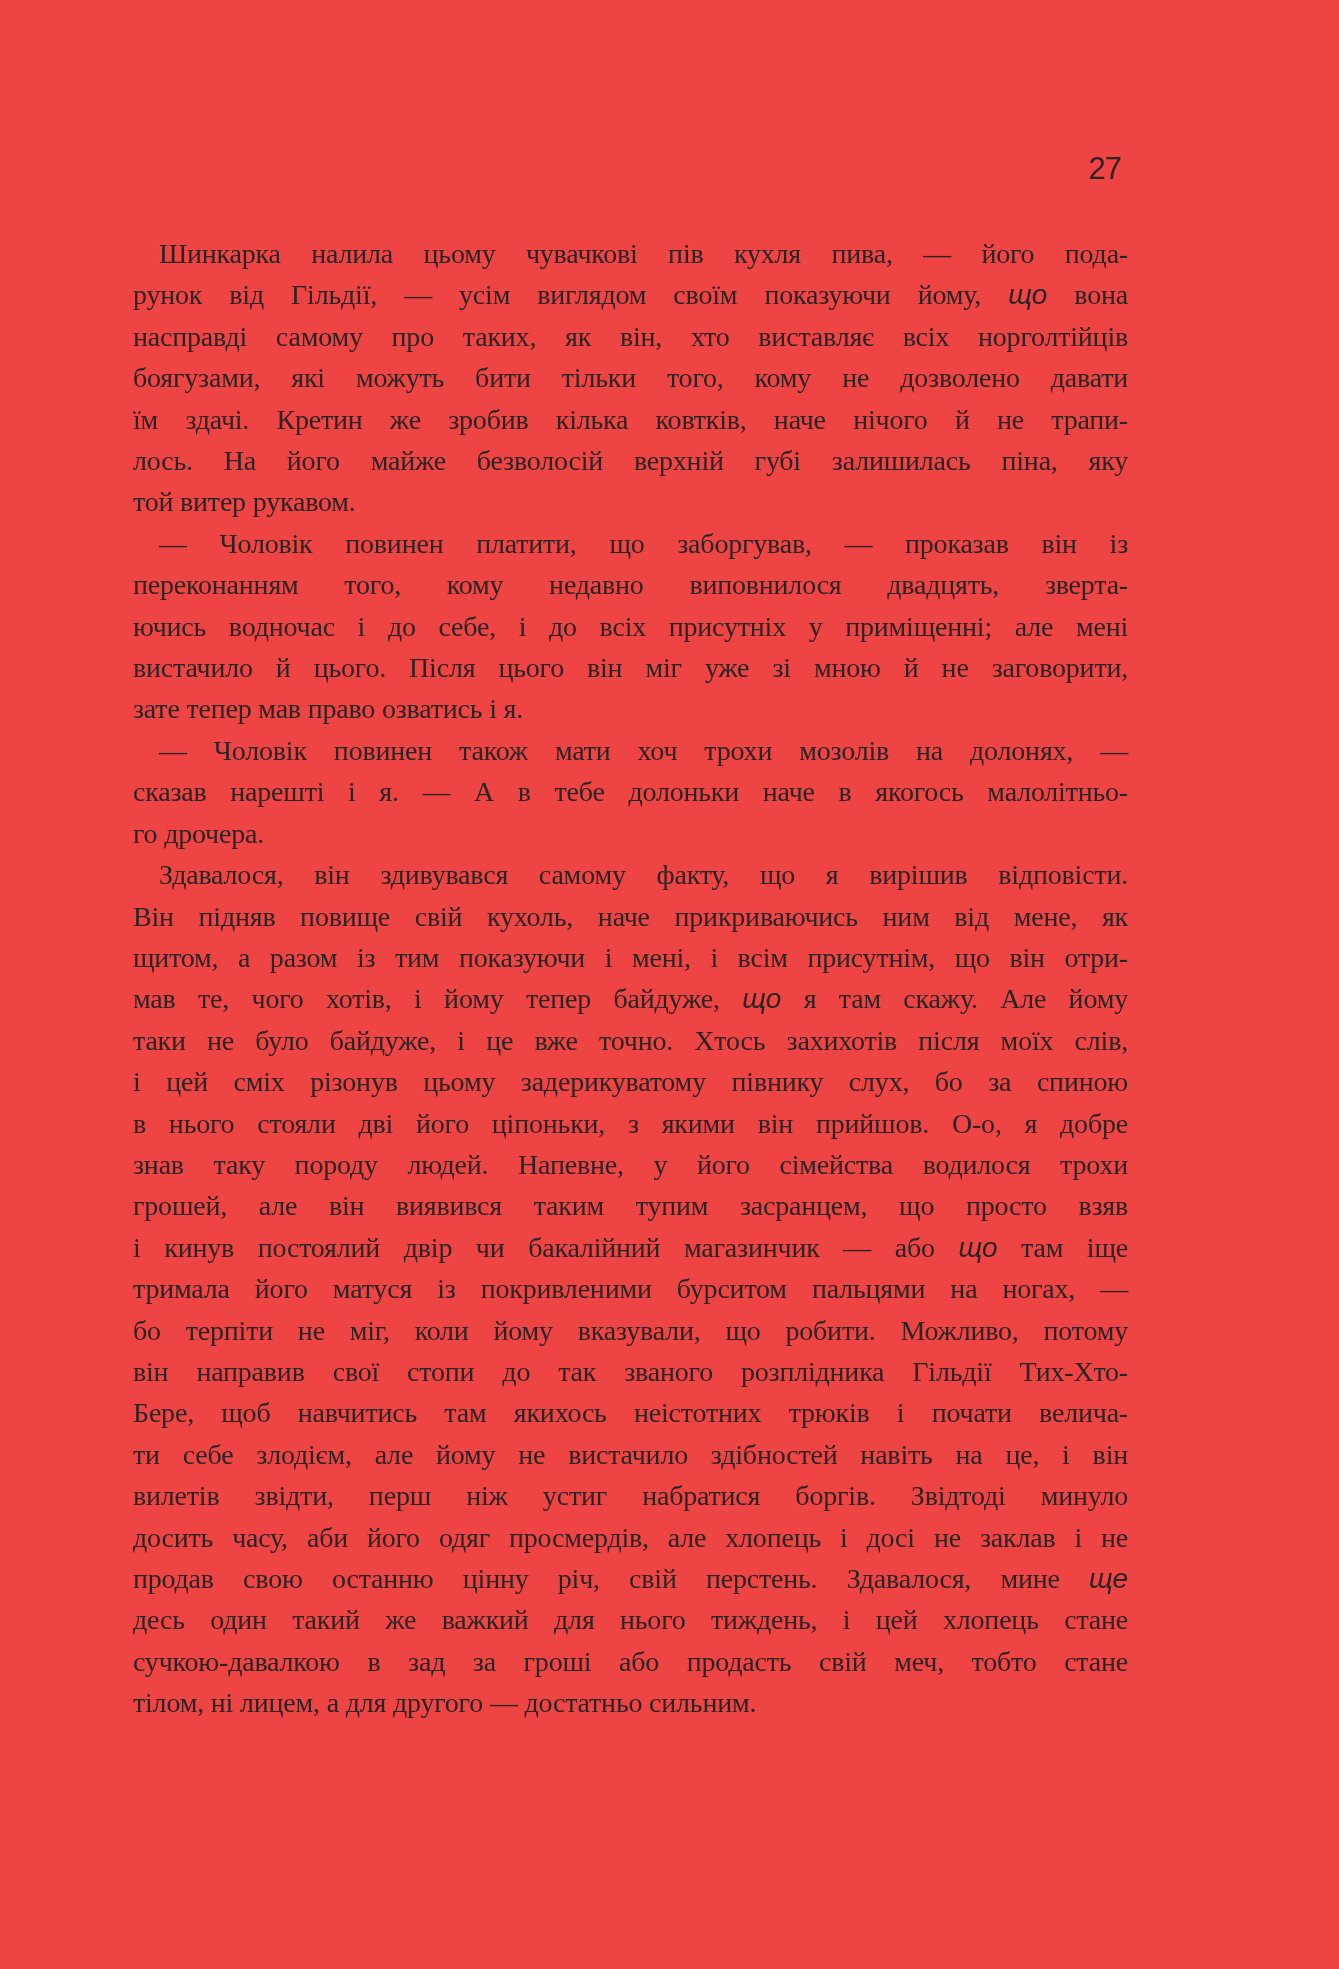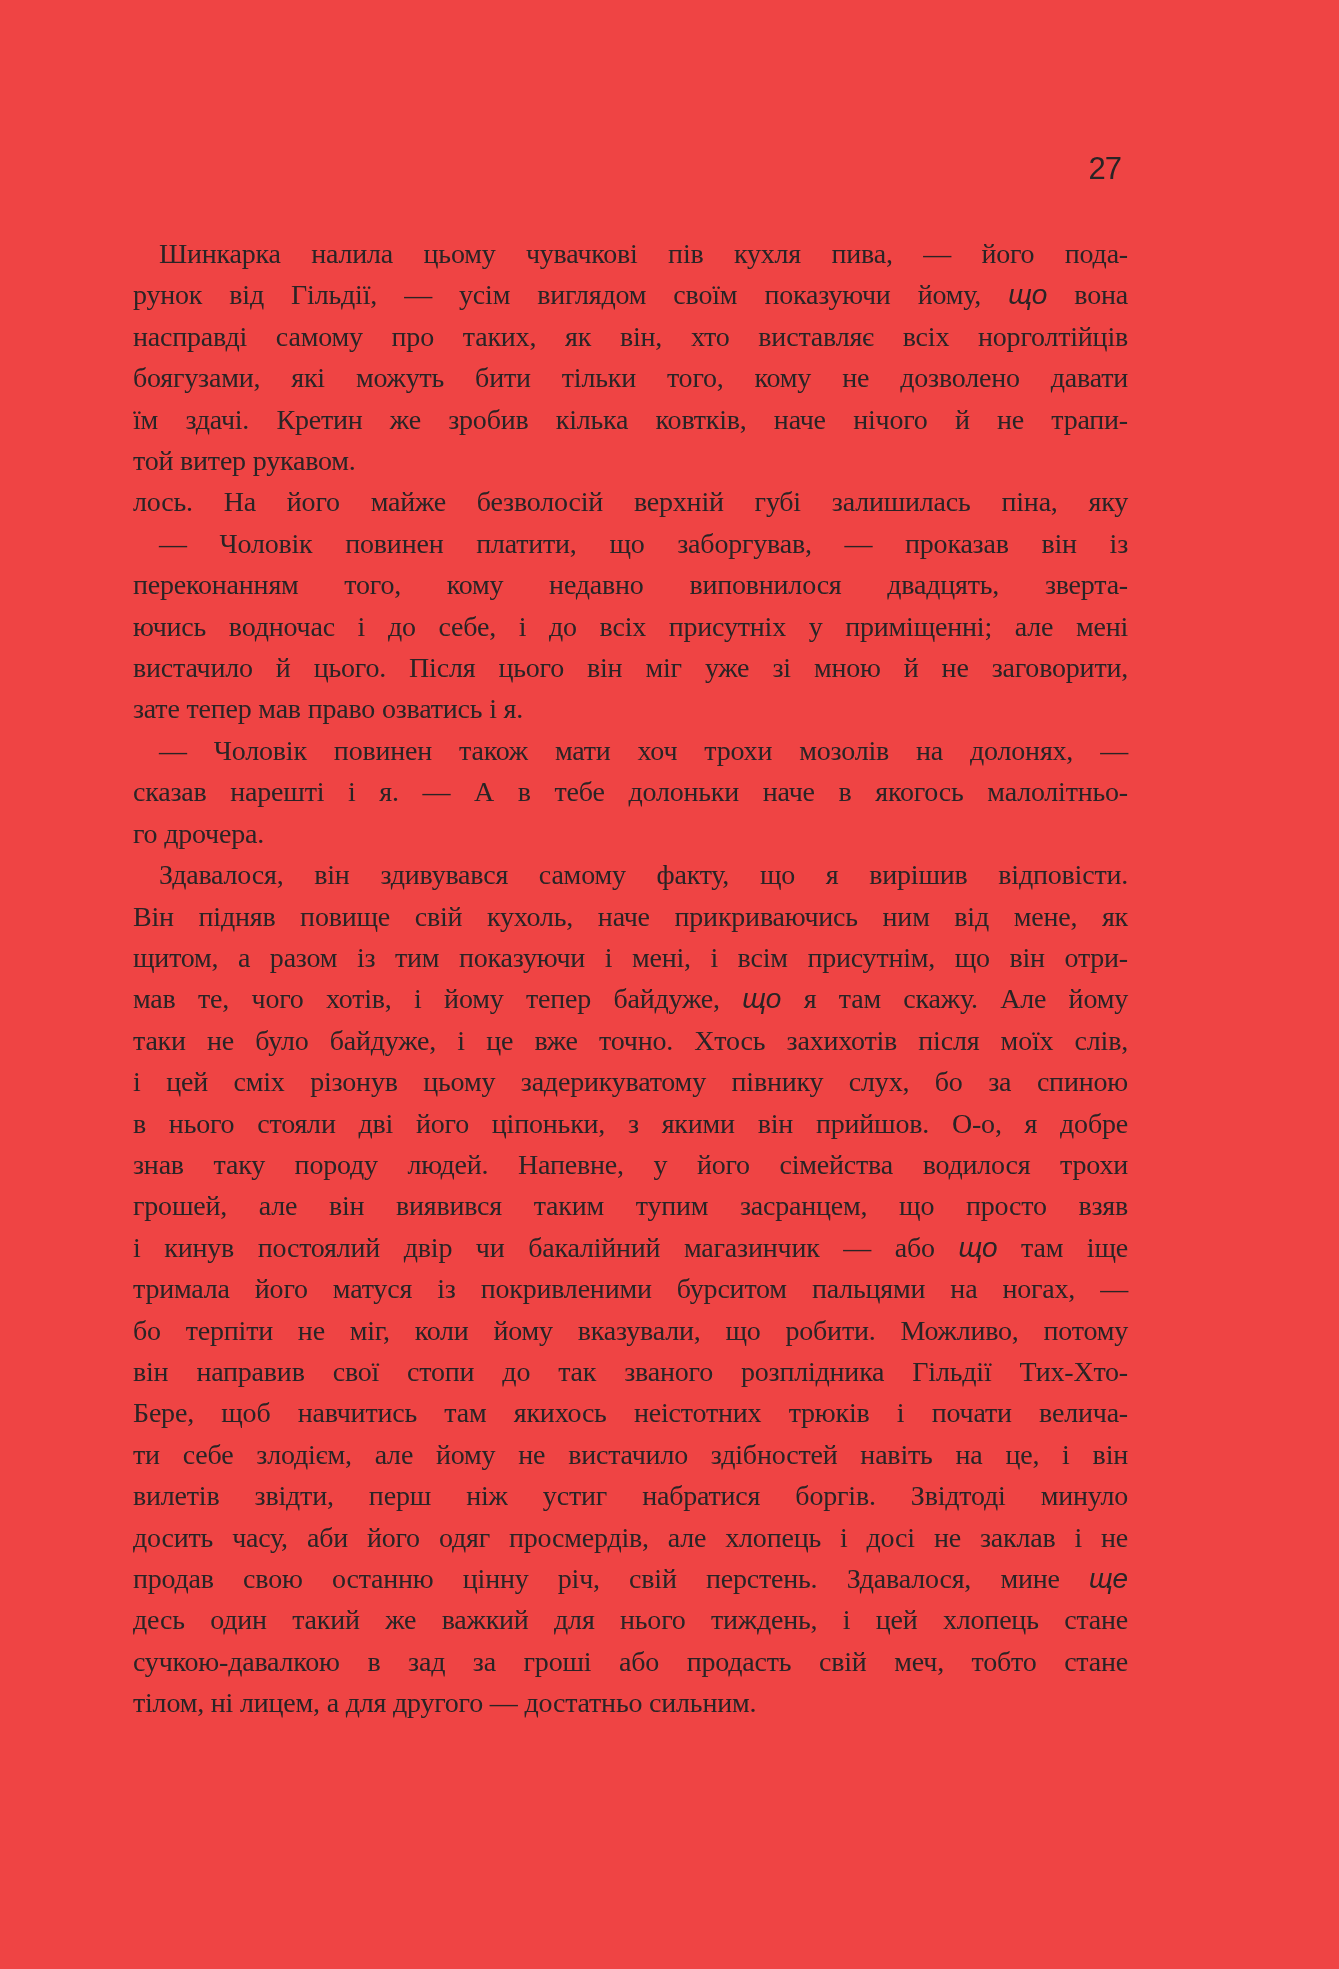--- a/index.html
+++ b/index.html
@@ -60,22 +60,22 @@
 
 <div class="page">
   <div class="page-number">27</div>
   <main class="text-block">
       <div class="paragraph">
         <div class="line first"><span>Шинкарка налила цьому чувачкові пів кухля пива, — його пода-</span></div>
         <div class="line"><span>рунок від Гільдії, — усім виглядом своїм показуючи йому, </span><em>що</em><span> вона</span></div>
         <div class="line"><span>насправді самому про таких, як він, хто виставляє всіх норголтійців</span></div>
         <div class="line"><span>боягузами, які можуть бити тільки того, кому не дозволено давати</span></div>
         <div class="line"><span>їм здачі. Кретин же зробив кілька ковтків, наче нічого й не трапи-</span></div>
+        <div class="line"><span>лось. На його майже безволосій верхній губі залишилась піна, яку</span></div>
         <div class="line last"><span>той витер рукавом.</span></div>
-        <div class="line"><span>лось. На його майже безволосій верхній губі залишилась піна, яку</span></div>
       </div>
       <div class="paragraph">
         <div class="line first"><span>— Чоловік повинен платити, що заборгував, — проказав він із</span></div>
         <div class="line"><span>переконанням того, кому недавно виповнилося двадцять, зверта-</span></div>
         <div class="line"><span>ючись водночас і до себе, і до всіх присутніх у приміщенні; але мені</span></div>
         <div class="line"><span>вистачило й цього. Після цього він міг уже зі мною й не заговорити,</span></div>
         <div class="line last"><span>зате тепер мав право озватись і я.</span></div>
       </div>
       <div class="paragraph">
         <div class="line first"><span>— Чоловік повинен також мати хоч трохи мозолів на долонях, —</span></div>

